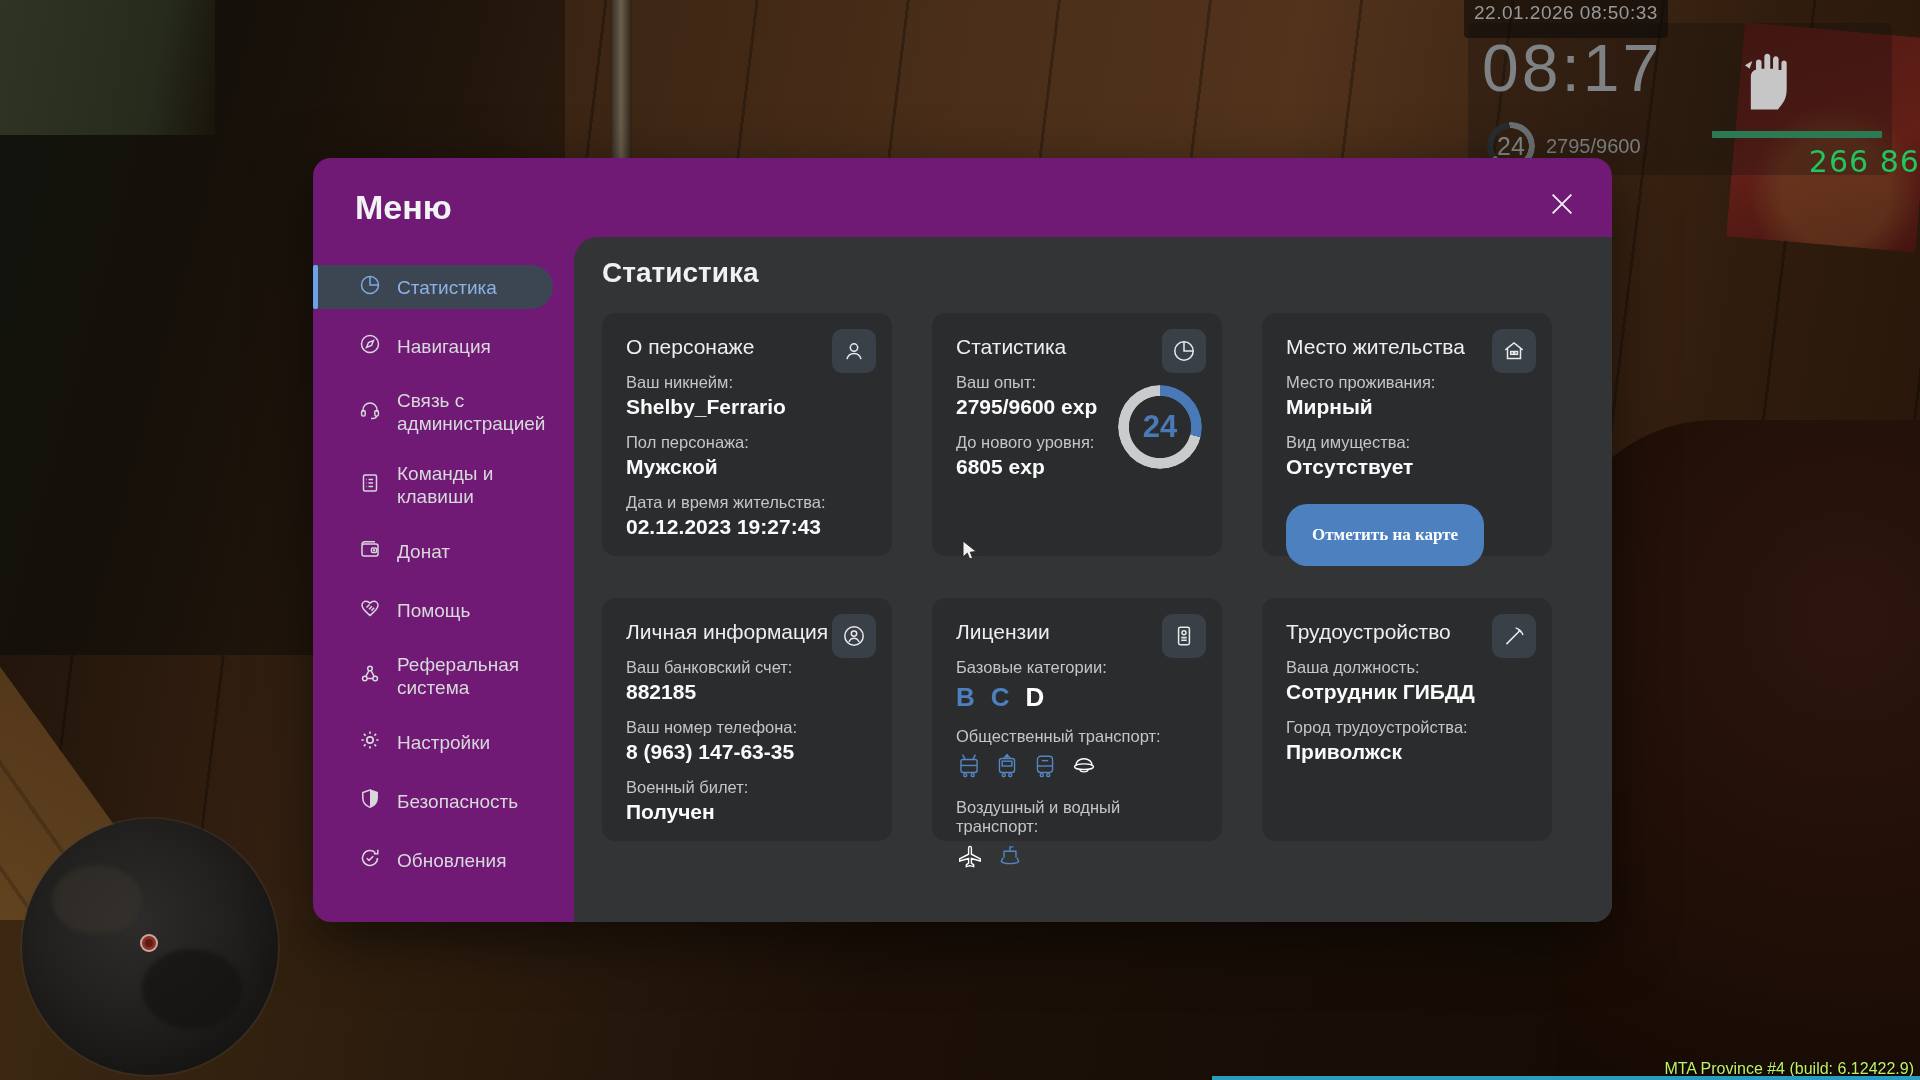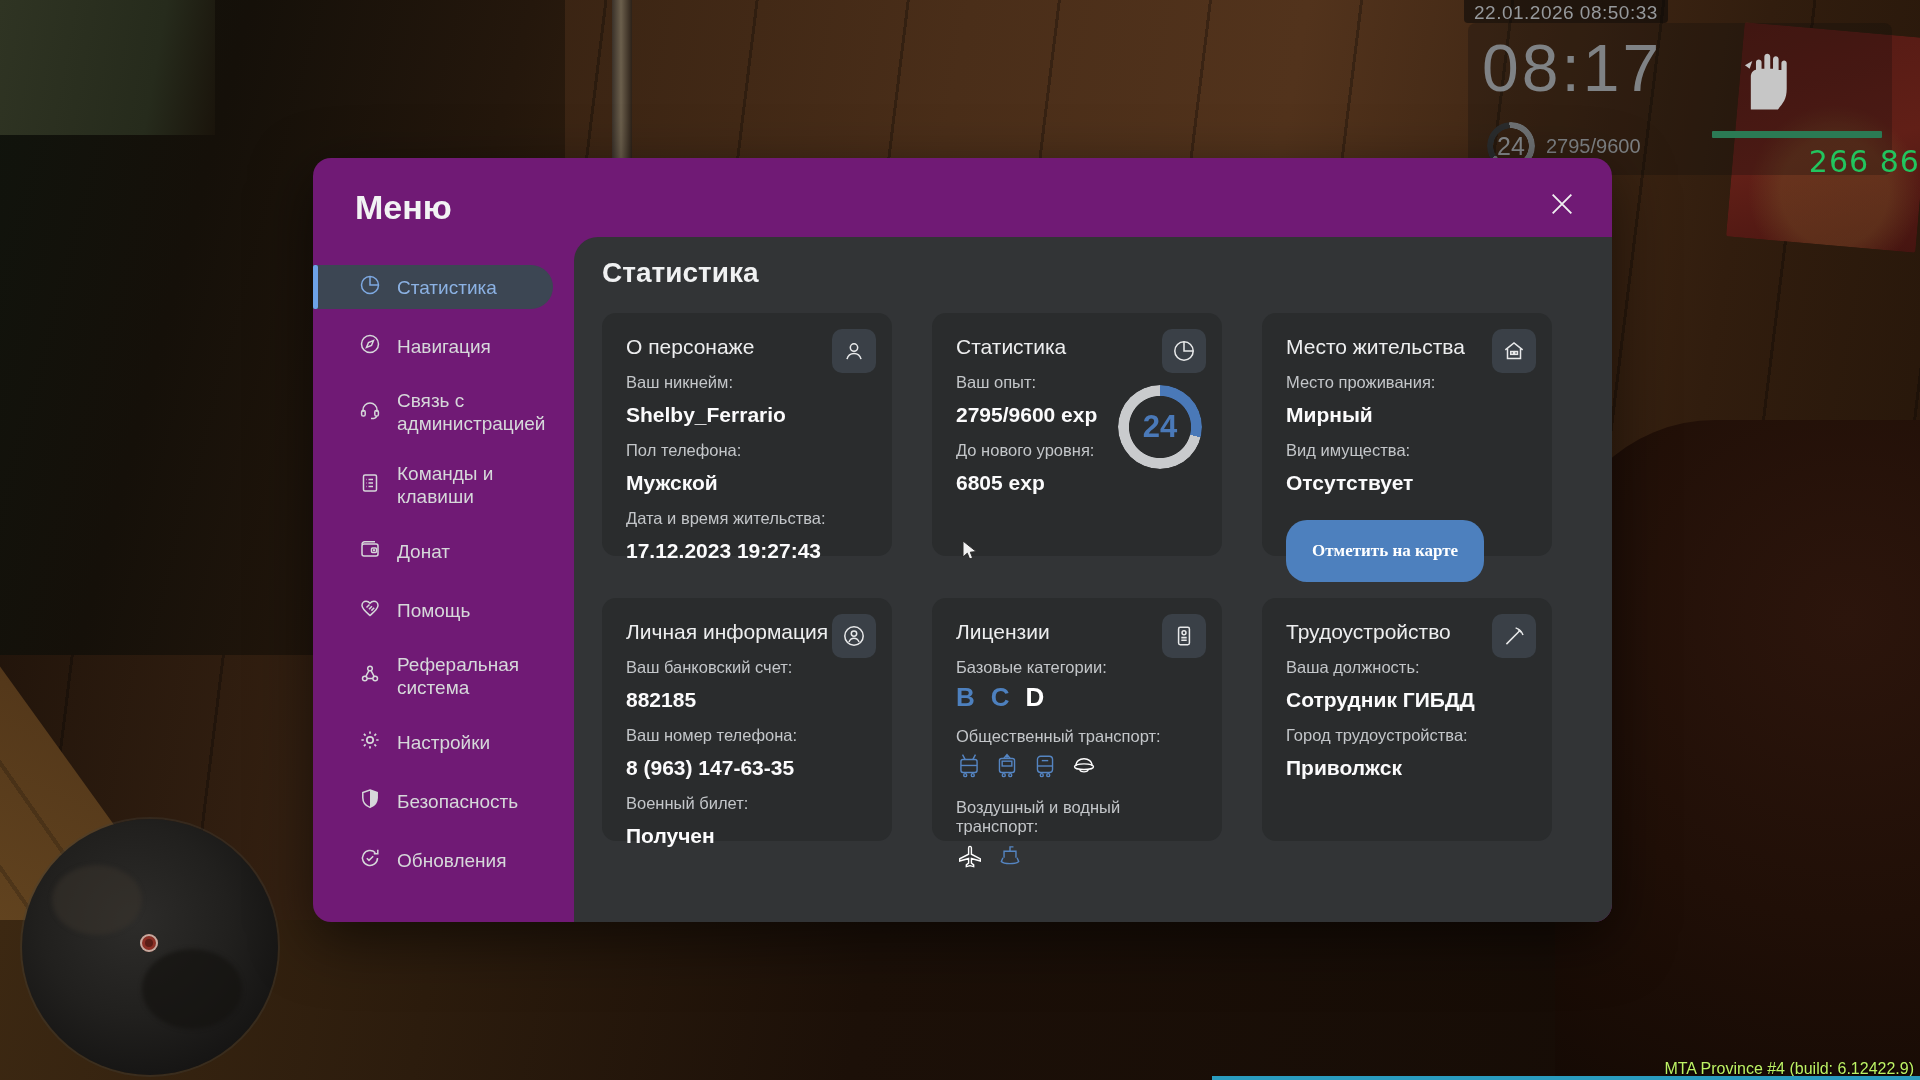--- a/index.html
+++ b/index.html
@@ -43,21 +43,21 @@
   .map-blotch1 { position:absolute; left:30px; top:46px; width:90px; height:70px; border-radius:50%;
     background:rgba(58,52,44,.5); filter:blur(2px); }
   .map-blotch2 { position:absolute; left:120px; top:130px; width:100px; height:80px; border-radius:50%;
     background:rgba(20,18,16,.7); filter:blur(2px); }
   .map-marker { position:absolute; left:118px; top:115px; width:18px; height:18px; border-radius:50%;
     background:#8c2f25; box-shadow:inset 0 0 0 2px rgba(210,200,190,.8); }
   .map-marker::after { content:""; position:absolute; left:5px; top:5px; width:8px; height:8px;
     border-radius:50%; background:#5a1d16; }
 
   
-  .hud-date { position:absolute; left:1464px; top:0; height:23px; padding:2px 10px 0 10px;
+  .hud-date { position:absolute; left:1464px; top:0; height:38px; padding:2px 10px 0 10px;
     background:rgba(8,8,8,.55); border-radius:0 0 4px 4px;
     font-size:19px; color:#96999c; letter-spacing:.5px; white-space:nowrap; }
   .hud-backdrop { position:absolute; left:1468px; top:23px; width:424px; height:152px;
     background:rgba(10,10,10,.26); border-radius:8px; }
   .hud-clock { position:absolute; left:1482px; top:30px; width:210px;
     font-size:66px; font-weight:400; color:#7f8285; letter-spacing:3px; }
   .hud-level-ring { position:absolute; left:1487px; top:122px; width:48px; height:48px; border-radius:50%;
     background:conic-gradient(from 238deg, #2a2c2d 0 118deg, #6e7173 118deg 360deg);
     -webkit-mask:radial-gradient(closest-side, transparent 73%, #000 75%);
             mask:radial-gradient(closest-side, transparent 73%, #000 75%); }
@@ -98,21 +98,21 @@
   #cards { position:absolute; left:28px; top:76px;
     display:grid; grid-template-columns:repeat(3, 290px); grid-auto-rows:243px; gap:42px 40px; }
   .card { position:relative; background:#2a2c2d; border-radius:14px; padding:22px 24px;
     color:#fff; }
   .card-title { font-size:21px; color:#edeeef; }
   .badge { position:absolute; right:16px; top:16px; width:44px; height:44px; border-radius:10px;
     background:#3a4047; display:flex; align-items:center; justify-content:center; }
   .badge svg { stroke:#e8e9ea; }
   .field { margin-top:14px; }
   .field .lab { font-size:16.5px; color:#c3c6c9; }
-  .field .val { font-size:21px; font-weight:bold; color:#fbfbfc; margin-top:11px; }
+  .field .val { font-size:21px; font-weight:bold; color:#fbfbfc; margin-top:3px; }
 
   
   .ring-wrap { position:absolute; right:20px; top:72px; width:84px; height:84px; }
   .ring { position:absolute; inset:0; border-radius:50%;
     background:conic-gradient(#4a79b8 calc(var(--pct) * 1%), #c9cbcd 0);
     -webkit-mask:radial-gradient(closest-side, transparent 73%, #000 75%);
             mask:radial-gradient(closest-side, transparent 73%, #000 75%); }
   .ring-num { position:absolute; inset:0; display:flex; align-items:center; justify-content:center;
     font-size:31px; font-weight:bold; color:#4a79b8; }
 
@@ -285,26 +285,26 @@
           <svg width="26" height="26" viewBox="0 0 24 24" fill="none" stroke-width="1.4">
             <circle cx="12" cy="8.8" r="3.4"></circle>
               <path d="M5.5 19.5c1-3.6 3.5-5.2 6.5-5.2s5.5 1.6 6.5 5.2"></path>
           </svg>
         </div>
         <div class="field">
           <div class="lab">Ваш никнейм:</div>
           <div class="val">Shelby_Ferrario</div>
         </div>
         <div class="field">
-          <div class="lab">Пол телефона:</div>
+          <div class="lab">Пол персонажа:</div>
           <div class="val">Мужской</div>
         </div>
         <div class="field">
           <div class="lab">Дата и время жительства:</div>
-          <div class="val">17.12.2023 19:27:43</div>
+          <div class="val">02.12.2023 19:27:43</div>
         </div>
       </div>
 
       <div class="card">
         <div class="card-title">Статистика</div>
         <div class="badge">
           <svg width="26" height="26" viewBox="0 0 24 24" fill="none" stroke-width="1.4">
             <circle cx="12" cy="12" r="8.5"></circle>
               <path d="M12 3.5V12h8.5"></path>
           </svg>

